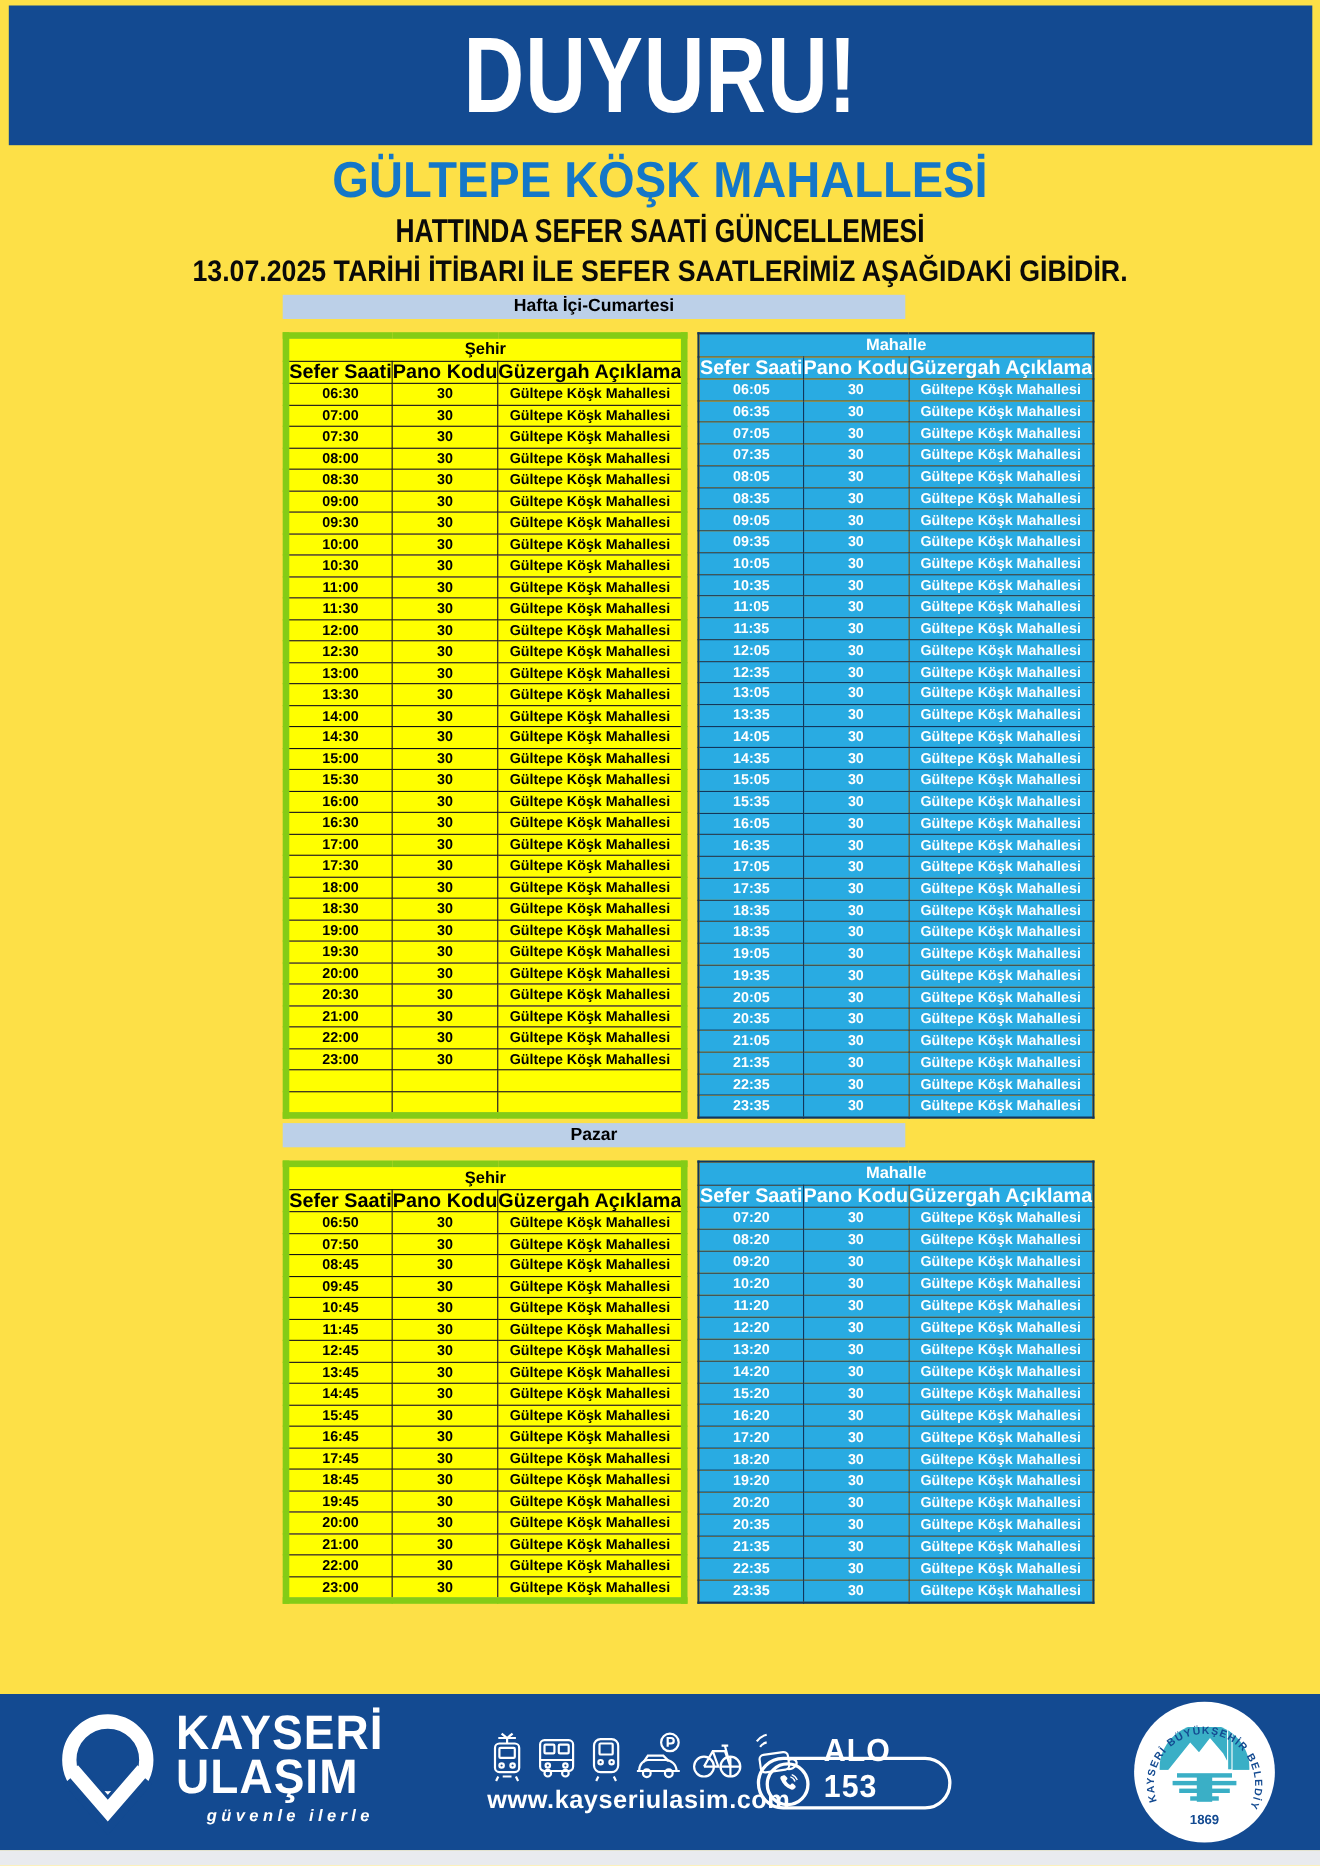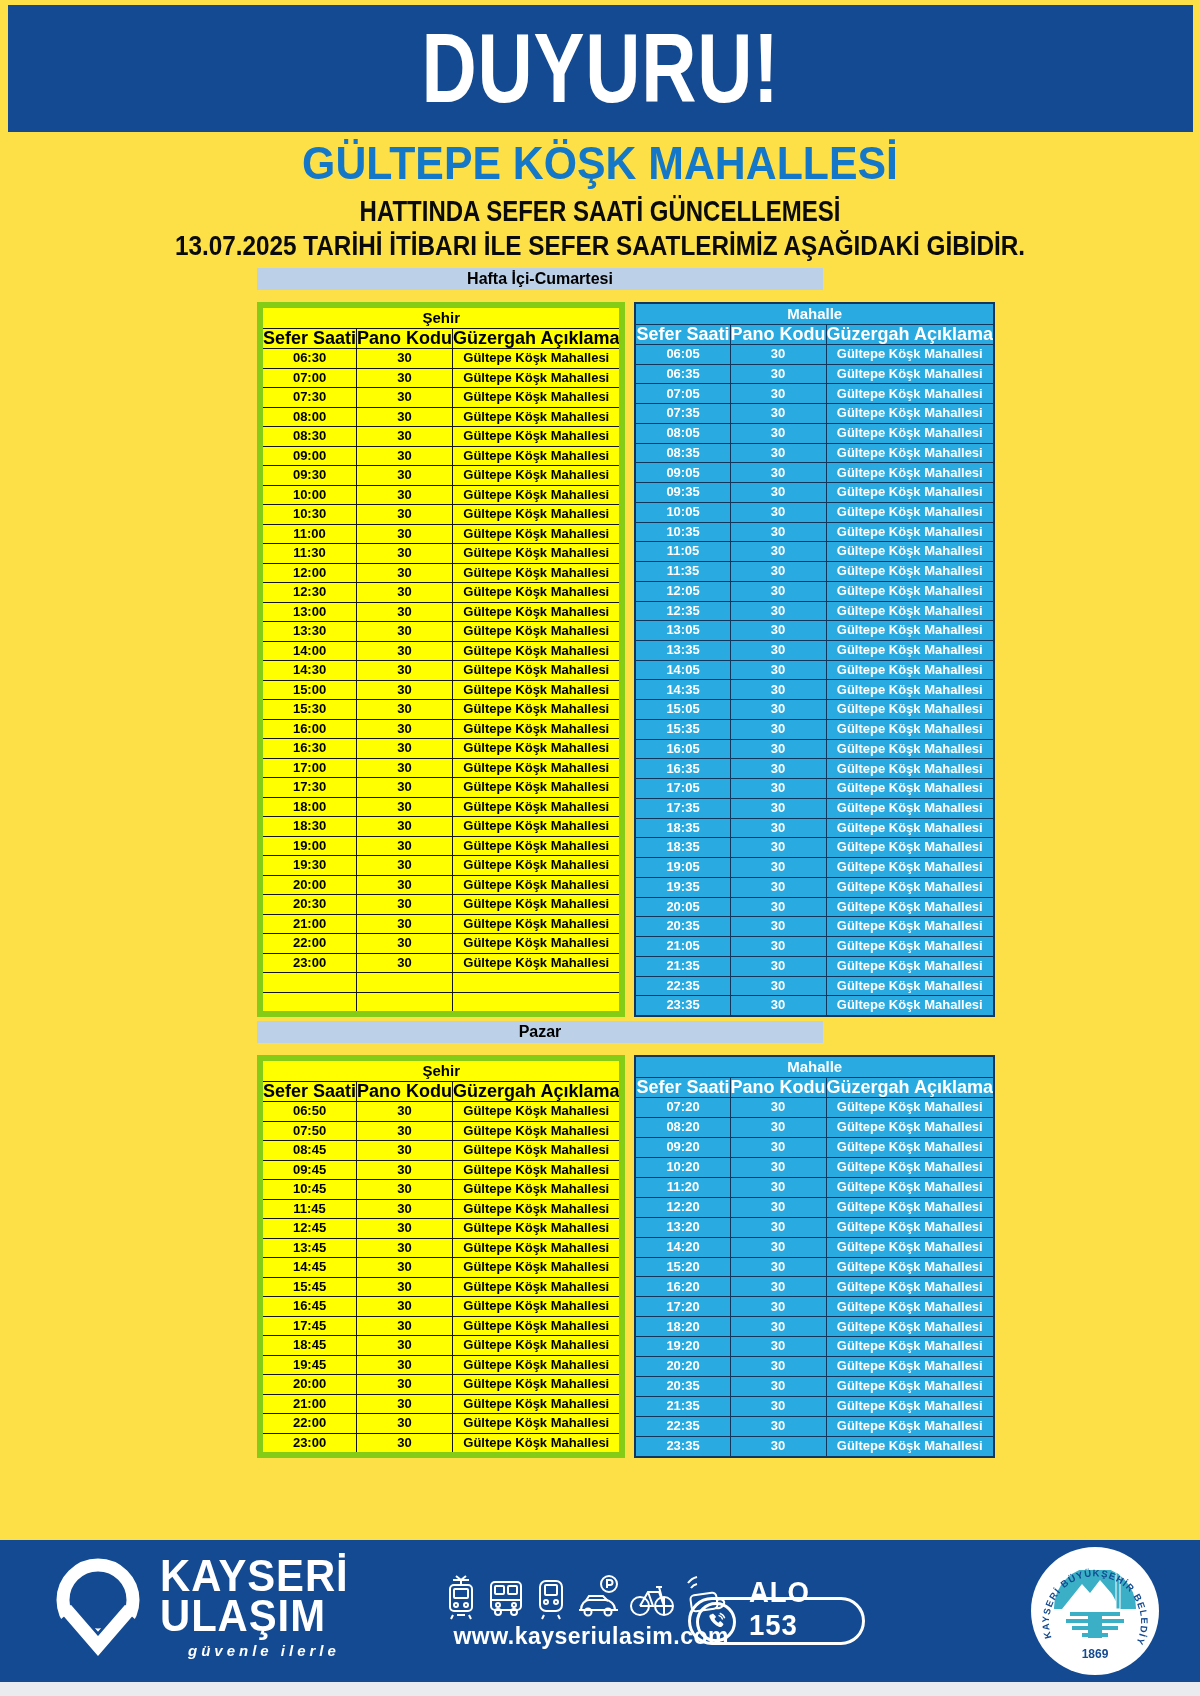--- a/index.html
+++ b/index.html
@@ -42,21 +42,21 @@
   .footer{position:absolute;top:1540px;left:0;width:1200px;height:142px;background:#134a91;padding-left:36px;}
   .bottom-strip{position:absolute;bottom:0;left:0;width:1200px;height:14px;background:#e9ebef;}
 
   .logo{position:absolute;left:50px;top:16px;display:flex;align-items:flex-start;}
   .brand{margin-left:14px;color:#fff;}
   .brand-l1,.brand-l2{font-weight:800;font-size:44px;line-height:40px;letter-spacing:1px;
                       transform:scaleX(0.95);transform-origin:left;}
   .tagline{color:#fff;font-style:italic;font-weight:700;font-size:15px;letter-spacing:4px;
            margin-top:6px;margin-left:28px;}
 
-  .mid{position:absolute;left:443px;top:34px;text-align:right;}
+  .mid{position:absolute;left:443px;top:34px;text-align:left;}
   .icons-row{display:flex;gap:8px;align-items:flex-end;justify-content:center;height:46px;}
   .website{color:#fff;font-weight:800;font-size:23px;margin-top:3px;letter-spacing:0.5px;}
 
   .alo{position:absolute;left:688px;top:57px;width:166px;height:42px;border:3px solid #fff;
        border-radius:26px;display:flex;align-items:flex-end;padding-left:5px;}
   .alo-circle{width:34px;height:34px;border:3px solid #fff;border-radius:50%;
               display:flex;align-items:center;justify-content:center;flex:0 0 auto;}
   .alo-label{color:#fff;font-weight:800;font-size:29px;margin-left:10px;letter-spacing:1px;
              transform:scaleX(0.95);}
 

